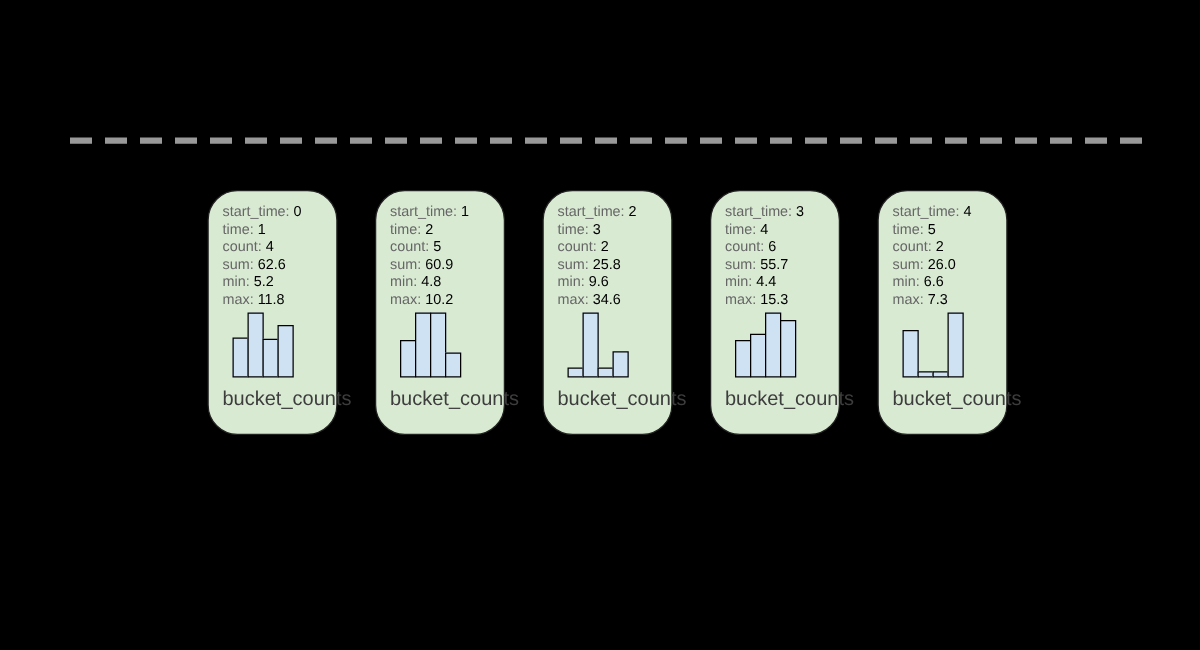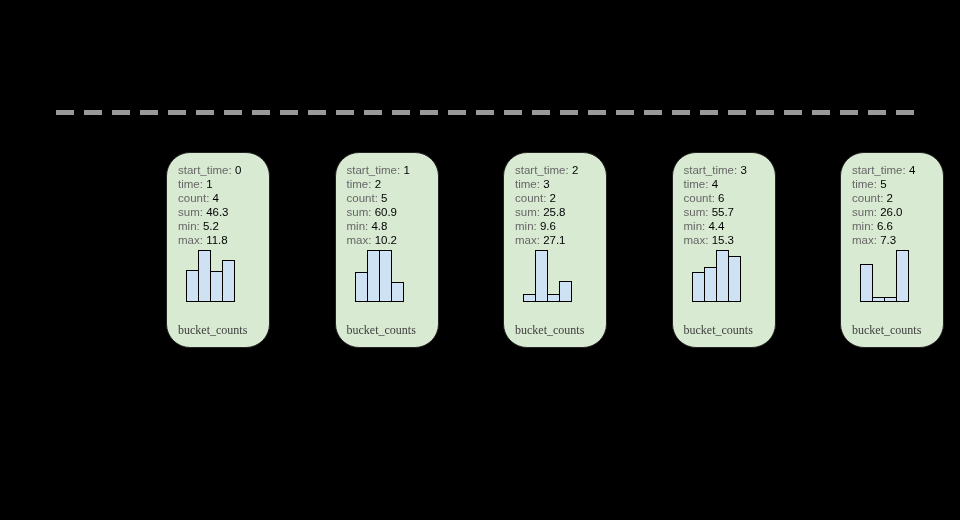--- a/index.html
+++ b/index.html
@@ -19,21 +19,21 @@
     width: 860px;
     height: 5px;
     background: repeating-linear-gradient(90deg,
       var(--timeline-dash, #999) 0 18px,
       transparent 18px 28px);
   }
   .cards-row {
     position: absolute;
     left: 166px;
     top: 152px;
-    width: 778px;
+    width: 640px;
     display: flex;
     justify-content: space-between;
   }
   .card {
     box-sizing: border-box;
     width: 104px;
     height: 196px;
     background: var(--card-bg, #d9ead3);
     border: 1.5px solid var(--card-border, #222);
     border-radius: 24px;
@@ -49,39 +49,38 @@
     margin: 2px 0 0 8px;
   }
   .bar {
     box-sizing: border-box;
     width: 13px;
     background: var(--bar-fill, #cfe2f3);
     border: 1px solid var(--bar-border, #000);
   }
   .bar + .bar { margin-left: -1px; }
   .bucket-label {
-    margin-top: 21px;
-    font-size: 12px;
+    margin-top: 9px;
+    font-size: 16px;
     color: var(--bucket-label-text, #3d3d3d);
     white-space: nowrap;
-    font-family: Liberation Serif, serif;
   }
 </style>
 </head>
 <body>
 
 <div class="canvas">
   <div class="timeline"></div>
   <div class="cards-row">
   <div class="card">
     <div class="stats">
           <div><span class="stat-label">start_time: </span><span class="stat-value">0</span></div>
           <div><span class="stat-label">time: </span><span class="stat-value">1</span></div>
           <div><span class="stat-label">count: </span><span class="stat-value">4</span></div>
-          <div><span class="stat-label">sum: </span><span class="stat-value">46.3</span></div>
+          <div><span class="stat-label">sum: </span><span class="stat-value">62.6</span></div>
           <div><span class="stat-label">min: </span><span class="stat-value">5.2</span></div>
           <div><span class="stat-label">max: </span><span class="stat-value">11.8</span></div>
         </div>
     <div class="histogram">
           <div class="bar" style="height: 32px;"></div>
           <div class="bar" style="height: 52px;"></div>
           <div class="bar" style="height: 31px;"></div>
           <div class="bar" style="height: 42px;"></div>
         </div>
     <div class="bucket-label">bucket_counts</div>
@@ -105,21 +104,21 @@
     <div class="bucket-label">bucket_counts</div>
   </div>
 
   <div class="card">
     <div class="stats">
           <div><span class="stat-label">start_time: </span><span class="stat-value">2</span></div>
           <div><span class="stat-label">time: </span><span class="stat-value">3</span></div>
           <div><span class="stat-label">count: </span><span class="stat-value">2</span></div>
           <div><span class="stat-label">sum: </span><span class="stat-value">25.8</span></div>
           <div><span class="stat-label">min: </span><span class="stat-value">9.6</span></div>
-          <div><span class="stat-label">max: </span><span class="stat-value">27.1</span></div>
+          <div><span class="stat-label">max: </span><span class="stat-value">34.6</span></div>
         </div>
     <div class="histogram">
           <div class="bar" style="height: 8px;"></div>
           <div class="bar" style="height: 52px;"></div>
           <div class="bar" style="height: 8px;"></div>
           <div class="bar" style="height: 21px;"></div>
         </div>
     <div class="bucket-label">bucket_counts</div>
   </div>
 

